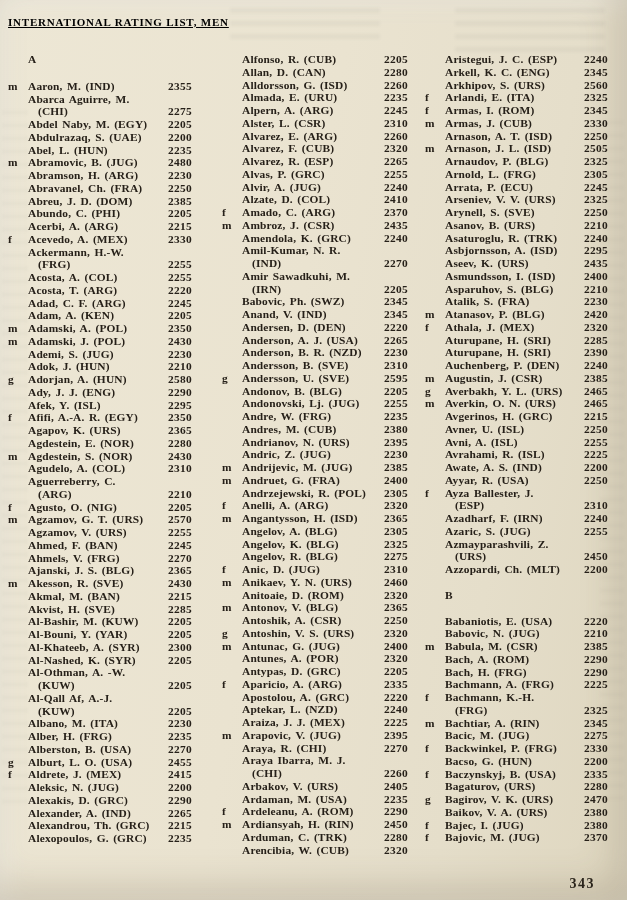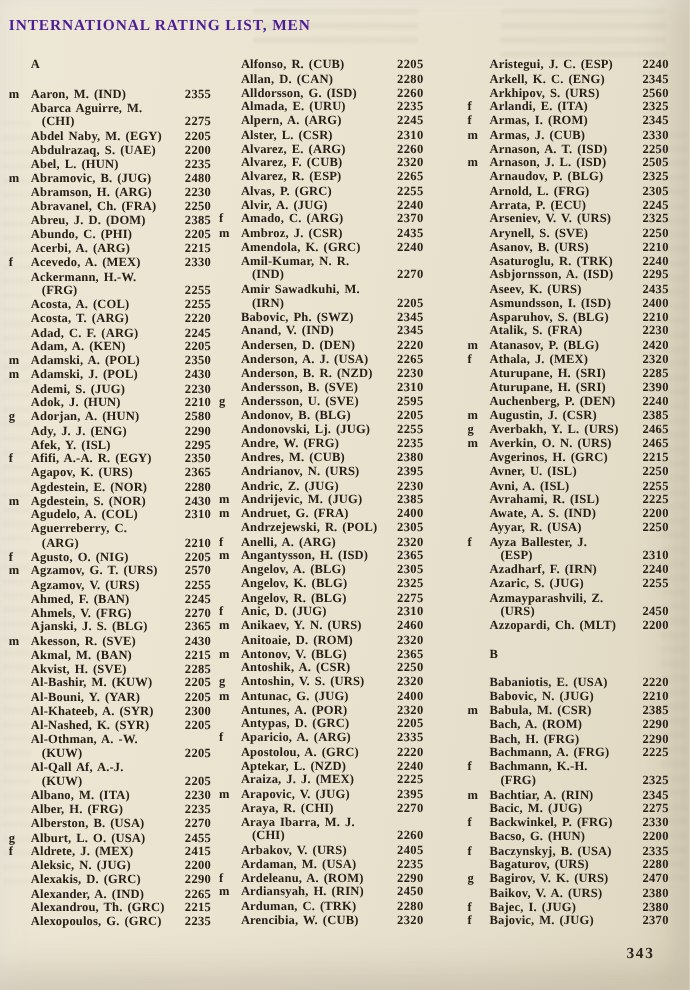--- a/index.html
+++ b/index.html
@@ -16,39 +16,39 @@
   
   .ghost{position:absolute;opacity:.10;filter:blur(1.6px);pointer-events:none;
     background:repeating-linear-gradient(180deg, rgba(90,95,90,.55) 0 5px, rgba(0,0,0,0) 5px 13px);}
   .g1{left:455px;top:8px;width:150px;height:46px;}
   .g2{left:230px;top:8px;width:150px;height:34px;}
   .g3{left:2px;top:110px;width:26px;height:700px;opacity:.05;}
   .g4{left:600px;top:120px;width:24px;height:680px;opacity:.05;}
 
   .pg-title{
     position:absolute;left:8px;top:16px;
-    font-size:14px;font-weight:bold;letter-spacing:.8px;color:#4c1d95;
+    font-size:11px;font-weight:bold;letter-spacing:.8px;color:#000000;text-decoration:underline;
   }
   .cols{position:absolute;top:53px;left:0;right:0;color:#262019;}
   .col{position:absolute;top:0;font-size:11.4px;font-weight:bold;line-height:12.75px;}
   .col-0{left:8px;width:184px;}
-  .col-1{left:199px;width:186px;}
+  .col-1{left:222px;width:186px;}
   .col-2{left:425px;width:183px;}
   .section{margin-left:20px;letter-spacing:.5px;}
   .col-0 .section{margin-bottom:14px;}
   .col-2 .section{margin-top:13px;margin-bottom:13px;}
   .entry{display:flex;align-items:flex-start;}
   .tt{width:20px;flex:0 0 20px;}
   .body{flex:1;min-width:0;}
   .line{display:flex;}
   .nm{white-space:nowrap;letter-spacing:.15px;word-spacing:1.5px;}
   .rt{margin-left:auto;padding-left:4px;letter-spacing:.3px;}
   .cont .nm{padding-left:10px;}
   .page-num{
-    position:absolute;right:32px;bottom:24px;
+    position:absolute;right:32px;bottom:8px;
     font-size:14px;font-weight:bold;letter-spacing:1.5px;color:#2a241b;
   }
 </style>
 </head>
 <body>
 
 <div class="paper"></div>
 <div class="ghost g1"></div>
 <div class="ghost g2"></div>
 <div class="ghost g3"></div>
@@ -664,20 +664,29 @@
       <div class="entry">
         <span class="tt"></span>
         <span class="body">
           <span class="line">
             <span class="nm">Alvir, A. (JUG)</span>
             <span class="rt">2240</span>
           </span>
         </span>
       </div>
       <div class="entry">
+        <span class="tt"></span>
+        <span class="body">
+          <span class="line">
+            <span class="nm">Alzate, D. (COL)</span>
+            <span class="rt">2410</span>
+          </span>
+        </span>
+      </div>
+      <div class="entry">
         <span class="tt">f</span>
         <span class="body">
           <span class="line">
             <span class="nm">Amado, C. (ARG)</span>
             <span class="rt">2370</span>
           </span>
         </span>
       </div>
       <div class="entry">
         <span class="tt">m</span>

